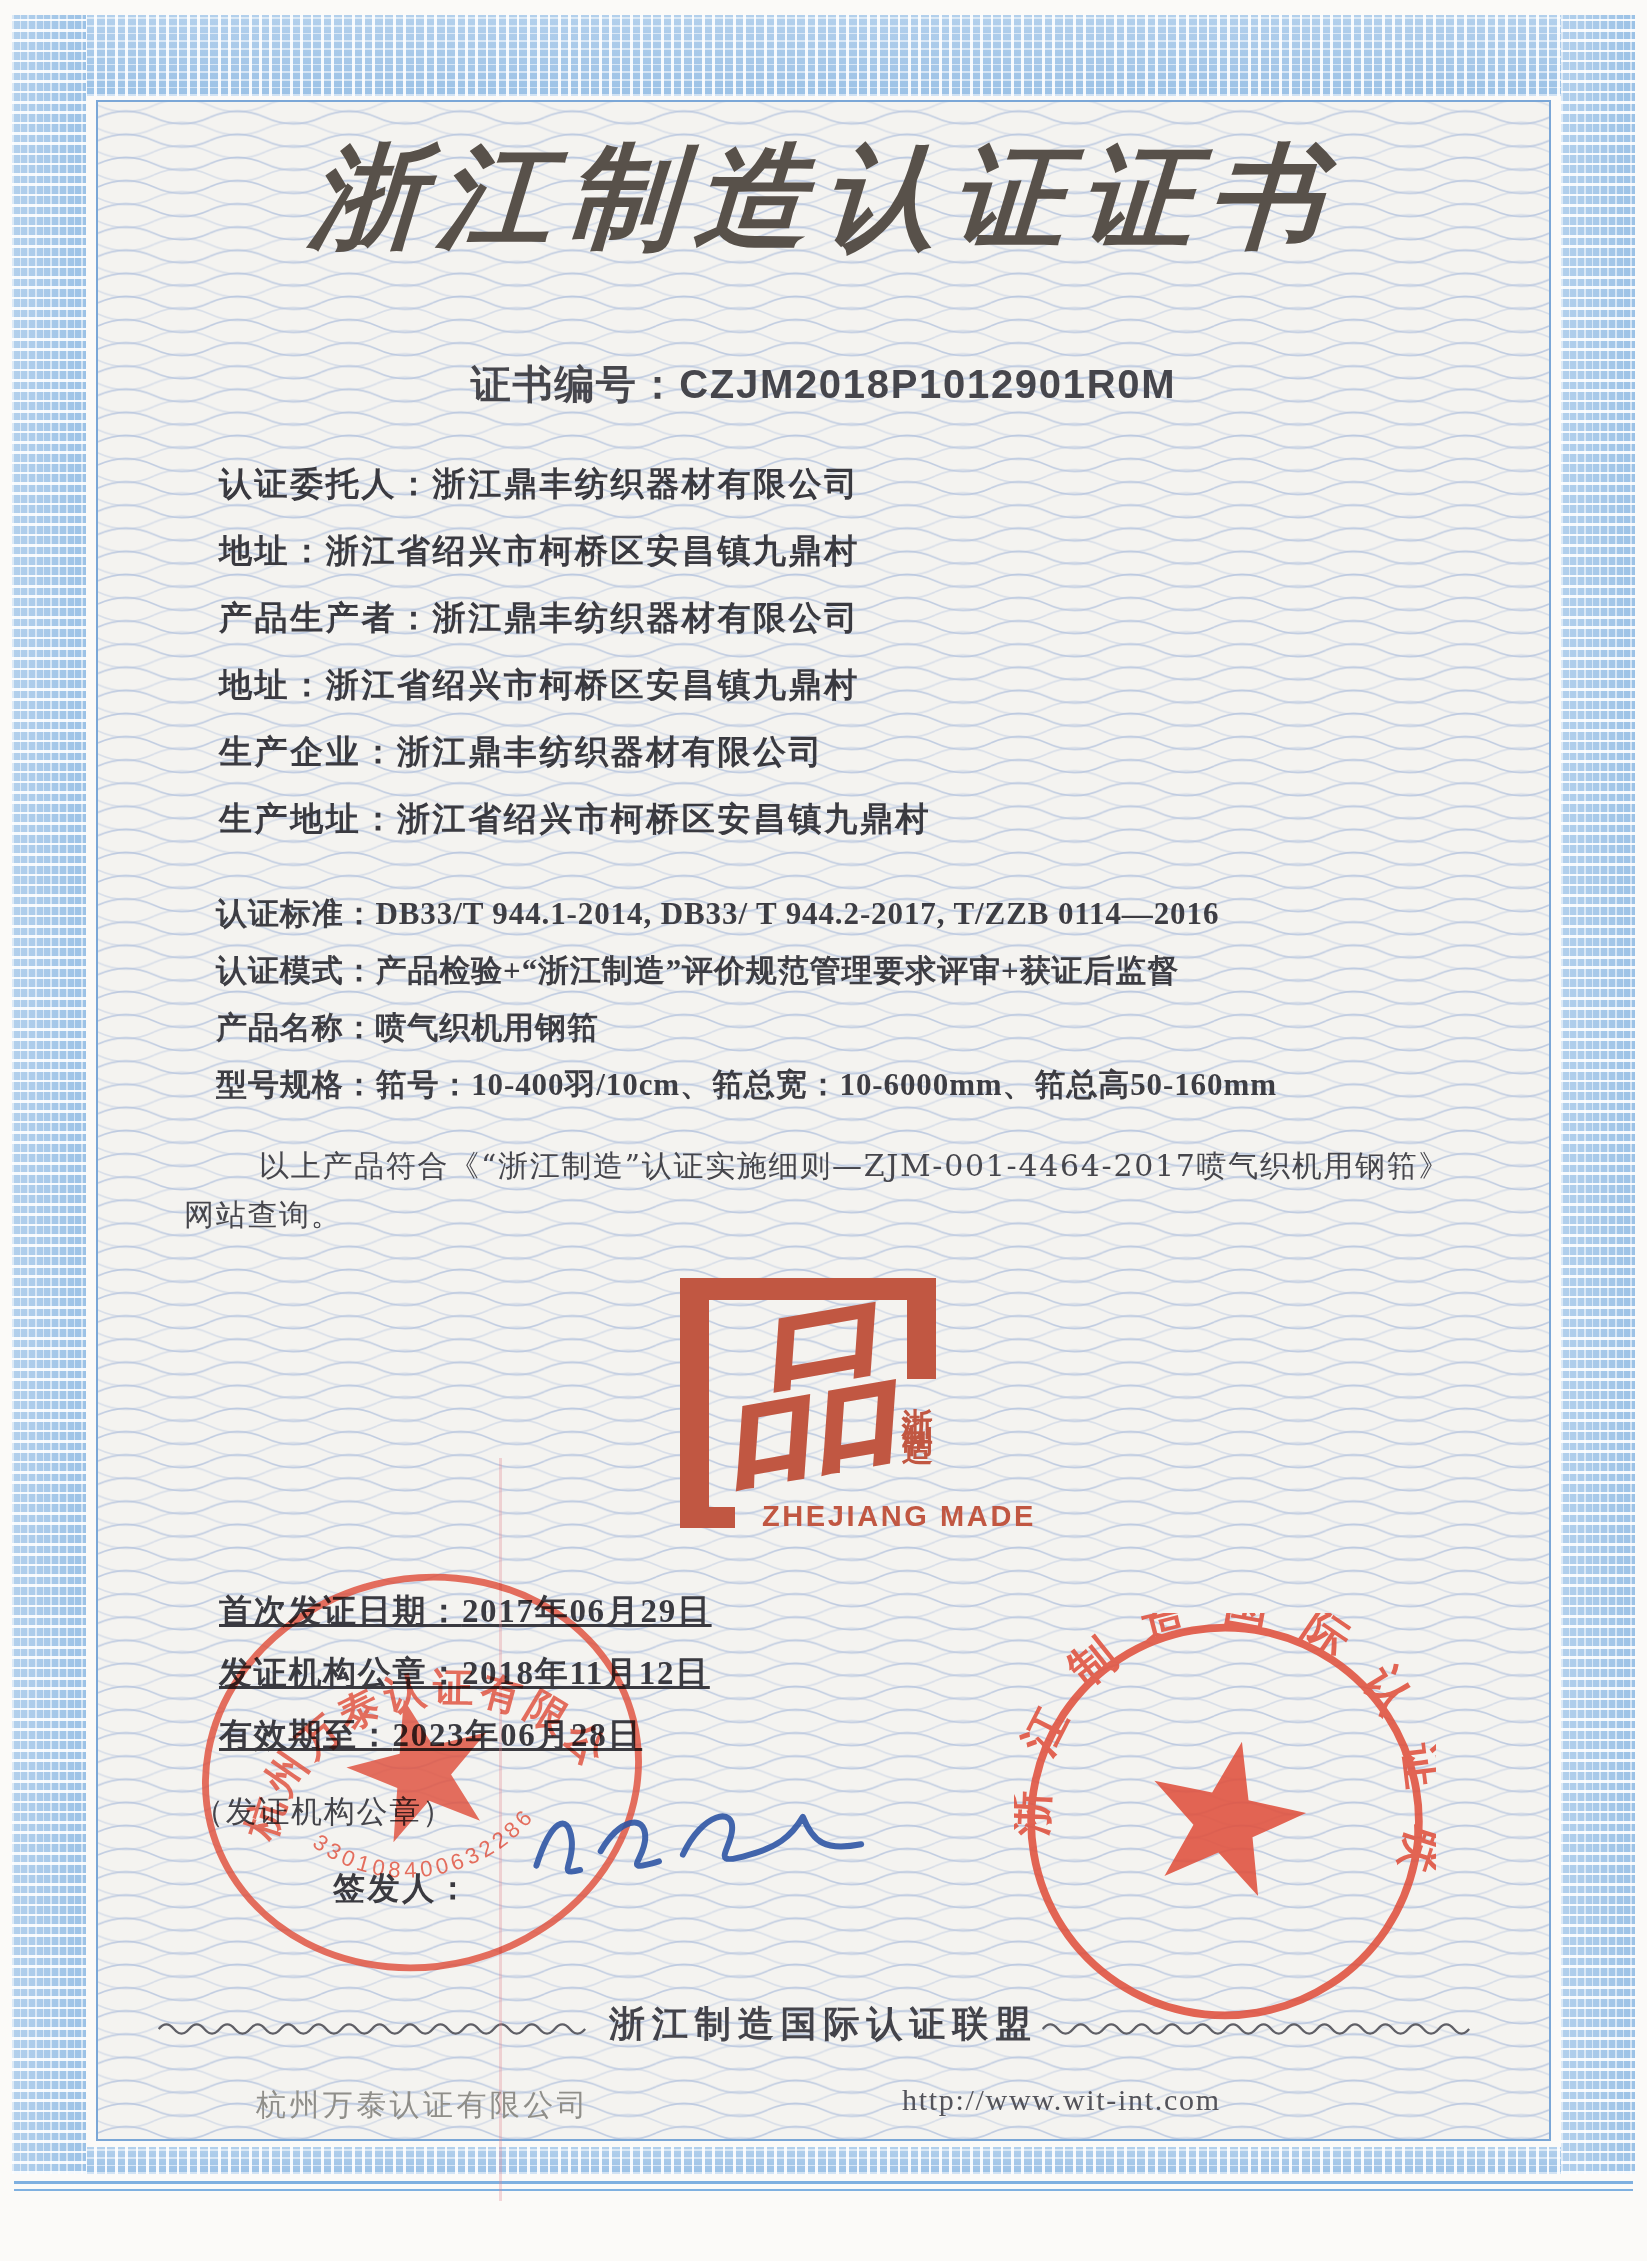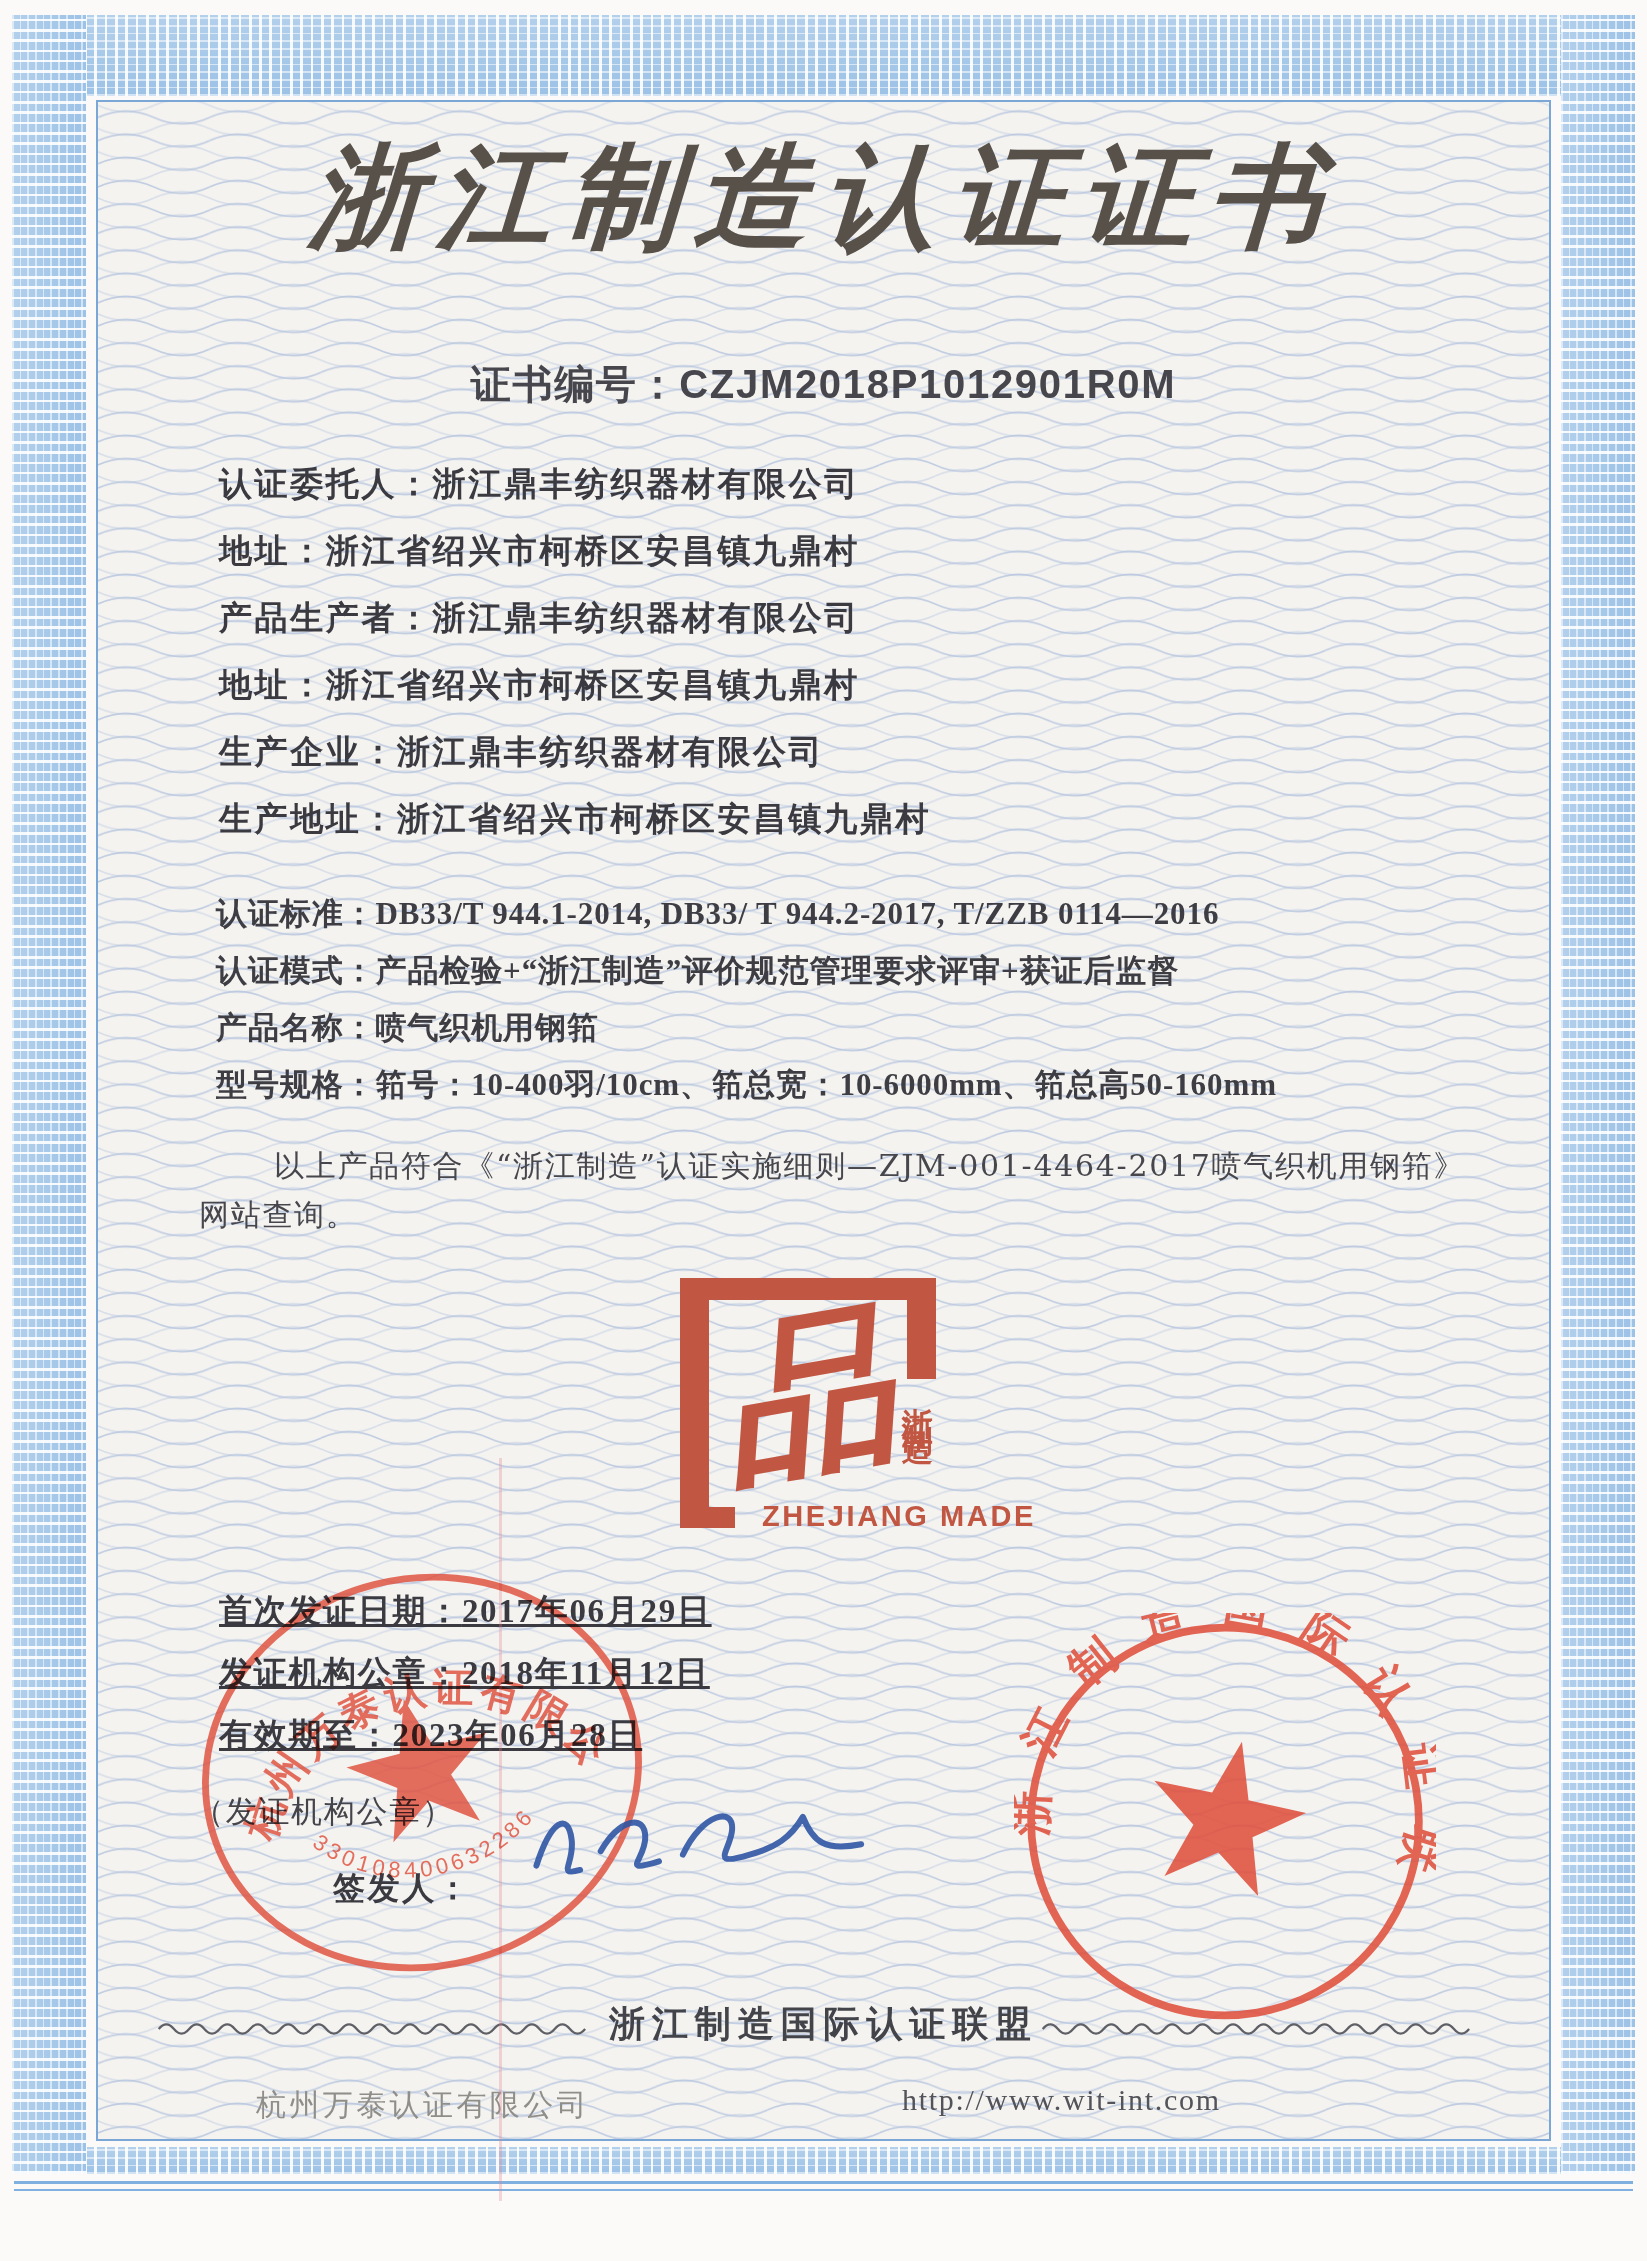--- a/index.html
+++ b/index.html
@@ -41,21 +41,21 @@
 
   .fields{position:absolute;top:451px;left:219px;}
   .fields .row{height:67px;display:flex;align-items:center;
                font-size:33px;font-weight:bold;color:#3a3a40;letter-spacing:2.6px;}
   .standards{position:absolute;top:885px;left:216px;}
   .standards .row{height:57px;display:flex;align-items:center;
                   font-size:31px;font-weight:bold;color:#3d3d43;letter-spacing:0.9px;}
 
   .decl{position:absolute;top:1141px;left:184px;width:1304px;
         font-family:"DejaVu Serif",serif;font-size:30px;color:#46464c;
-        line-height:49px;letter-spacing:1.7px;margin-left:15px;}
+        line-height:49px;letter-spacing:1.7px;}
   .decl .indent{padding-left:75px;}
 
   
   .logo{position:absolute;left:680px;top:1278px;width:256px;height:250px;color:#c15742;}
   .logo .frame{position:absolute;inset:0;border-top:22px solid #c15742;border-left:29px solid #c15742;}
   .logo .rbar{position:absolute;top:0;right:0;width:29px;height:101px;background:#c15742;}
   .logo .foot{position:absolute;left:0;bottom:0;width:55px;height:20.6px;background:#c15742;}
   .logo .mark{position:absolute;left:41px;top:3.4px;font-family:"DejaVu Serif",serif;
               font-size:172px;font-weight:bold;font-style:italic;transform:rotate(-10deg);}
   .logo .side{position:absolute;right:-1.7px;top:105px;writing-mode:vertical-rl;

